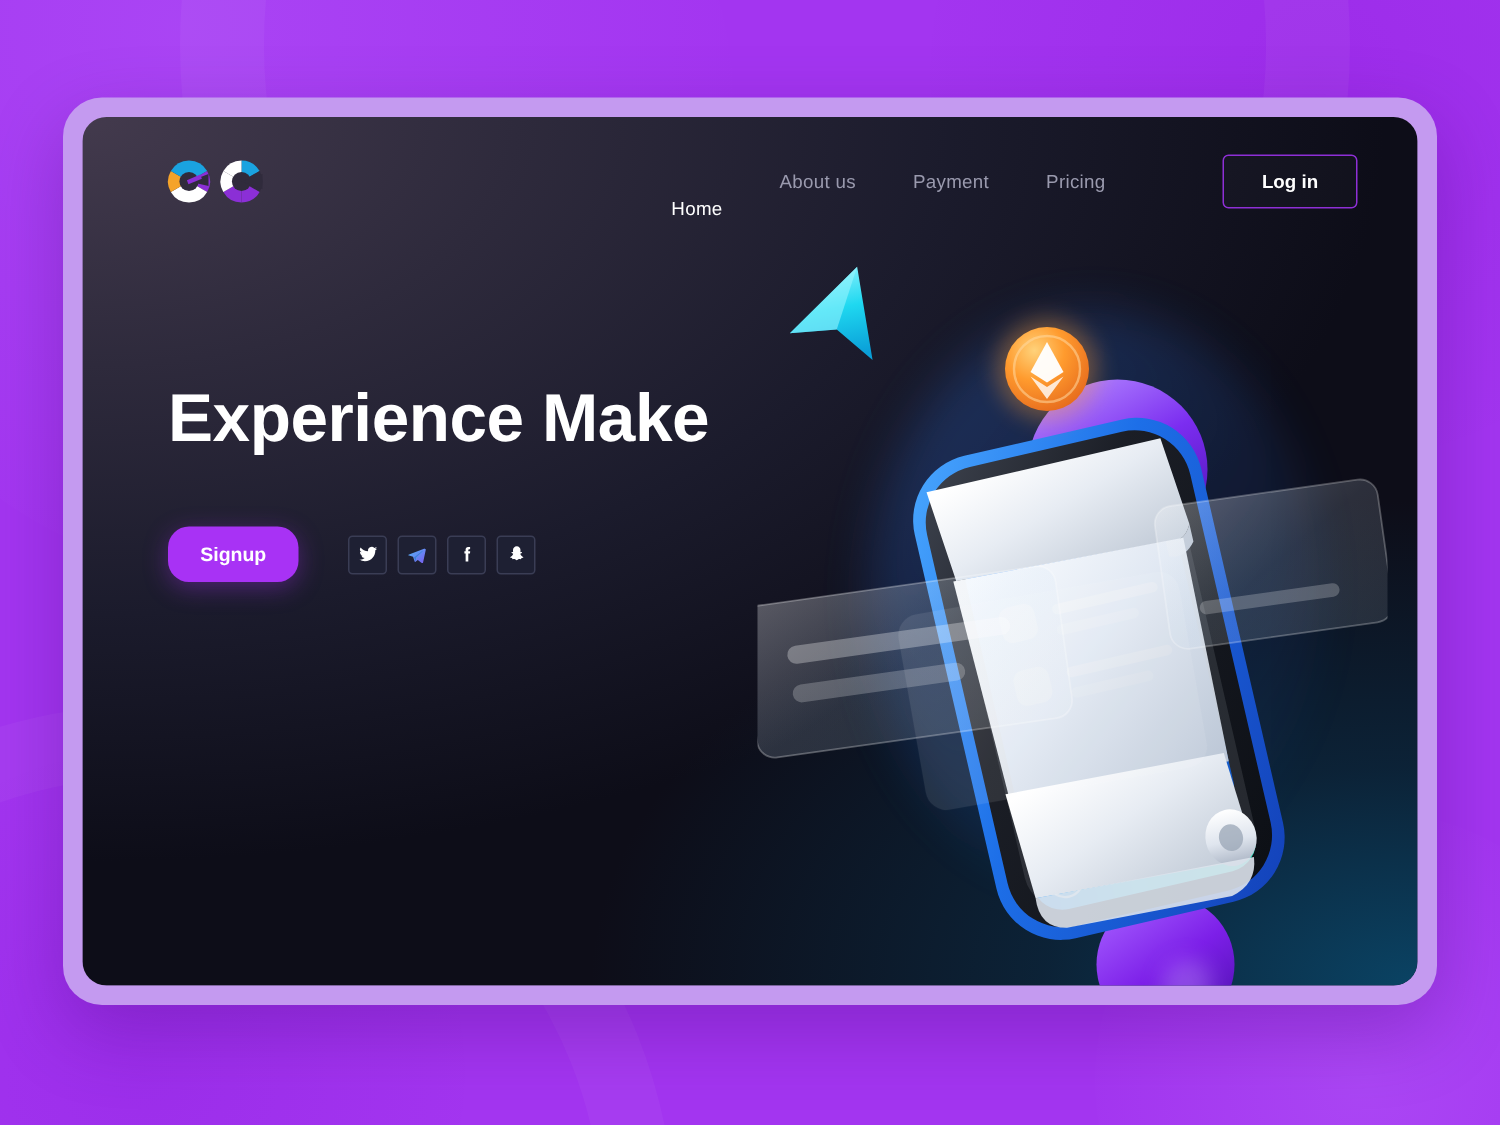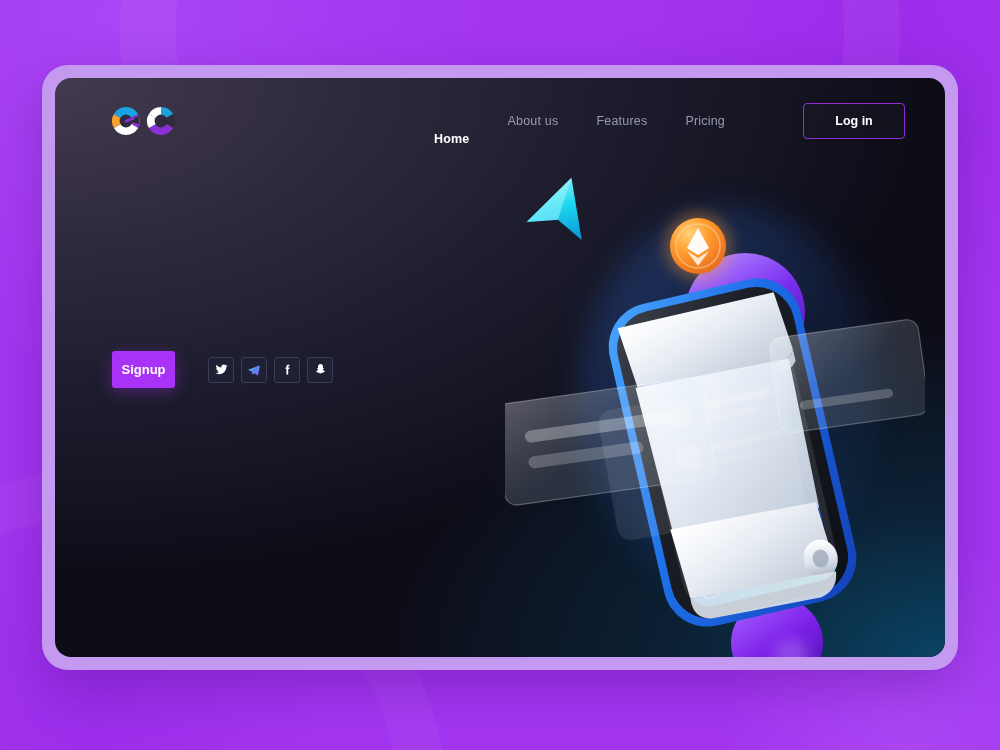--- a/index.html
+++ b/index.html
@@ -59,44 +59,44 @@
     display:flex; align-items:center; z-index:6;
     padding:0 40px 0 42px;
   }
   .logo { display:flex; align-items:center; gap:1px; margin-left:12px; }
   .logo svg { display:block; }
   .nav-links { margin-left:auto; display:flex; align-items:center; gap:38px; }
   .nav-link {
     font-size:12.5px; color:#9a9aae; letter-spacing:.2px; white-space:nowrap;
     cursor:pointer;
   }
-  .nav-link.active { color:#ffffff; font-weight:bold;margin-top:36px; }
+  .nav-link.active { color:#ffffff; font-weight:normal;margin-top:36px; }
   .login-btn {
     margin-left:40px;
-    width:102px; height:36px;
+    width:90px; height:36px;
     border:1.6px solid #8e2fd6; border-radius:4px;
     background:rgba(255,255,255,.02);
     color:#fff; font-size:12.5px; font-weight:bold;
     display:flex; align-items:center; justify-content:center;
     cursor:pointer; white-space:nowrap;
   }
 
   
   .hero { position:absolute; left:57px; top:170px; width:400px; z-index:5; }
   .hero h1 {
     font-size:45px; line-height:1.38; font-weight:bold; color:#fff;
     letter-spacing:-.3px;
   }
   .hero p {
     margin-top:27px; width:372px;
     font-size:13.6px; line-height:1.62; color:#b9bcc9;
   }
   .cta-row { margin-top:41px; display:flex; align-items:center; }
   .signup {
-    width:63px; height:37px; border-radius:3px;
+    width:87px; height:37px; border-radius:14px;
     background:#a832f5; color:#fff;
     font-size:13px; font-weight:bold;
     display:flex; align-items:center; justify-content:center;
     cursor:pointer; white-space:nowrap;
     box-shadow:0 4px 16px rgba(168,50,245,.35);
   }
   .socials { display:flex; gap:7px; margin-left:33px; }
   .soc {
     width:26px; height:26px; border-radius:3px;
     background:#1e2033; border:1px solid #3a3d55;
@@ -144,29 +144,29 @@
           <path d="M17 17 L4.9 24 A14 14 0 0 1 4.9 10 Z" fill="#ffffff"></path>
           <path d="M17 17 L4.9 10 A14 14 0 0 1 17 3 Z" fill="#ffffff"></path>
           <circle cx="17" cy="17" r="6.4" fill="#302b3c"></circle>
           <path d="M17 17 L31 12 L31 22 Z" fill="#302b3c"></path>
         </svg>
       </div>
 
       <div class="nav-links">
         <span class="nav-link active">Home</span>
         <span class="nav-link">About us</span>
-        <span class="nav-link">Features</span>
+        <span class="nav-link">Payment</span>
         <span class="nav-link">Pricing</span>
         <div class="login-btn">Log in</div>
       </div>
     </div>
 
     <div class="hero">
       <h1>
-        <br>
+        <span>Experience Make</span><br>
       </h1>
 
       <div class="cta-row">
         <div class="signup">Signup</div>
 
         <div class="socials">
           <div class="soc">
             <svg width="13" height="13" viewBox="0 0 24 24">
               <path fill="#ffffff" d="M23 4.9a8.9 8.9 0 0 1-2.6.73 4.5 4.5 0 0 0 1.98-2.5 9 9 0 0 1-2.86 1.1 4.5 4.5 0 0 0-7.67 4.1A12.8 12.8 0 0 1 2.5 3.6a4.5 4.5 0 0 0 1.4 6 4.4 4.4 0 0 1-2.04-.56v.06a4.5 4.5 0 0 0 3.6 4.4 4.5 4.5 0 0 1-2.03.08 4.5 4.5 0 0 0 4.2 3.12A9 9 0 0 1 1 18.56a12.7 12.7 0 0 0 6.9 2.02c8.28 0 12.8-6.86 12.8-12.8v-.58A9.1 9.1 0 0 0 23 4.9z"></path>
             </svg>

